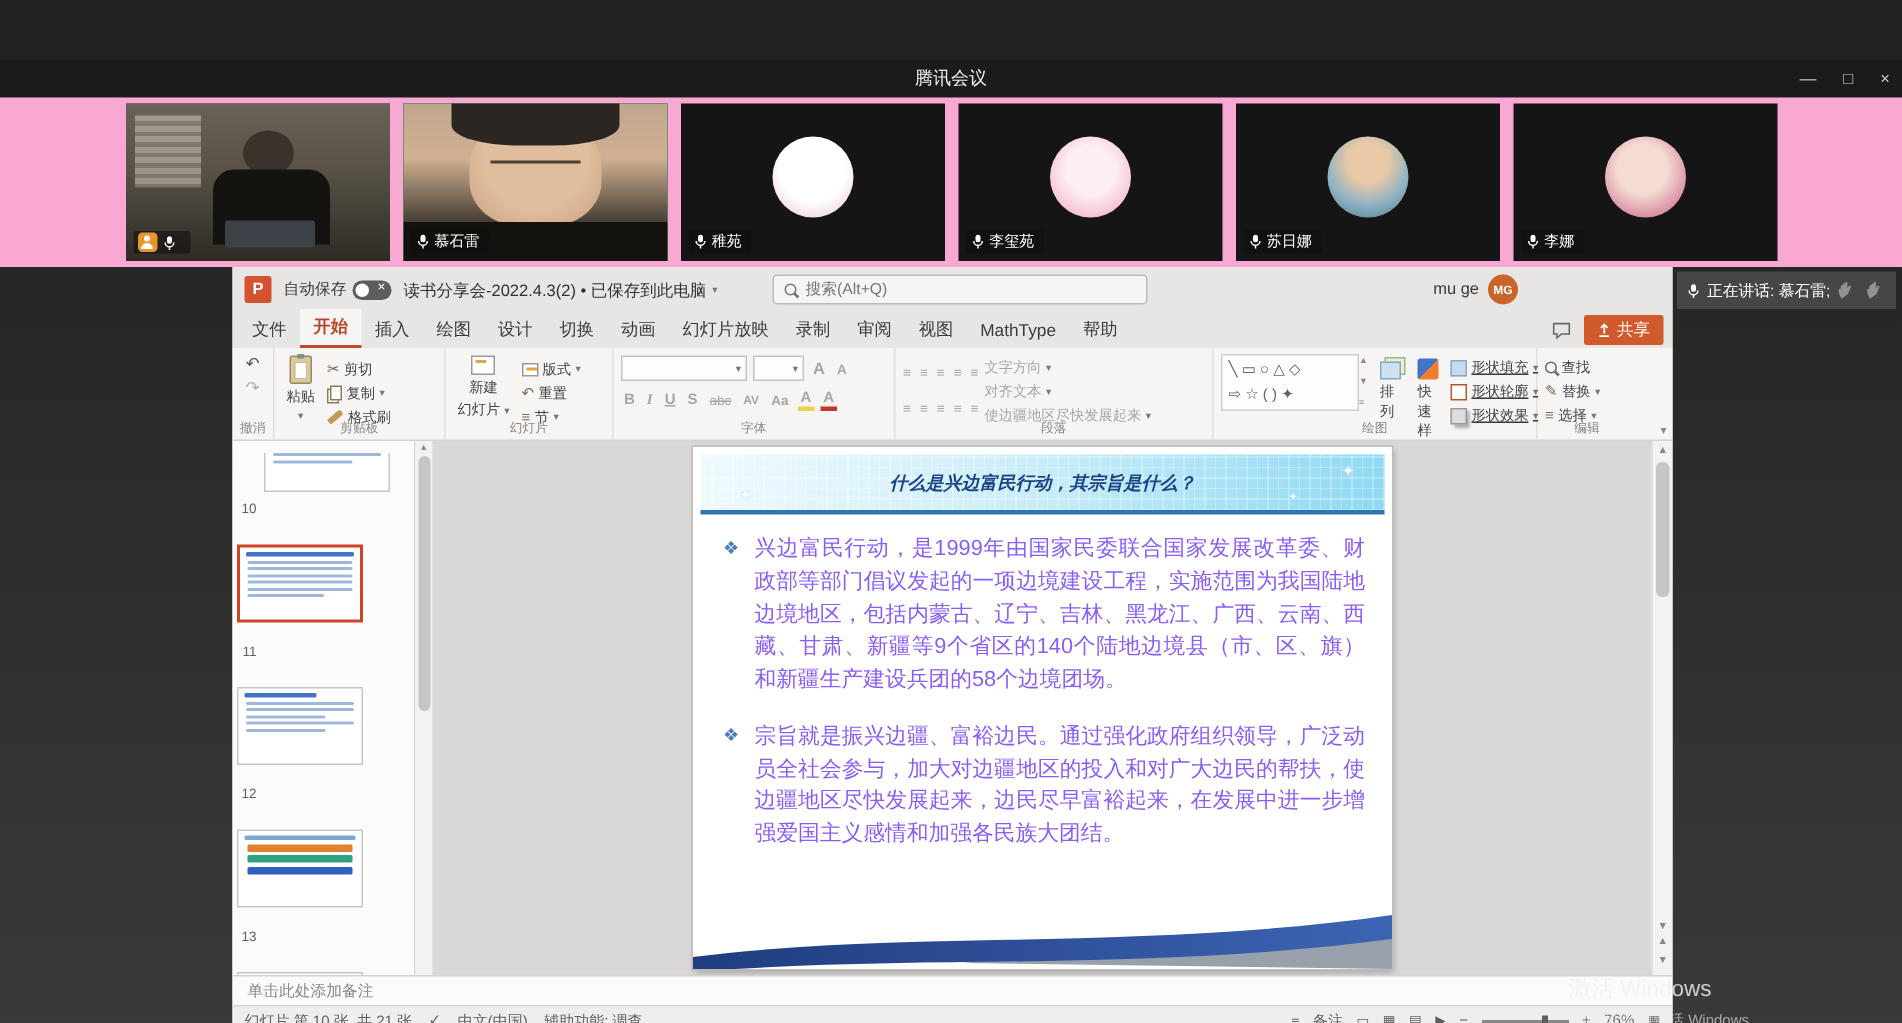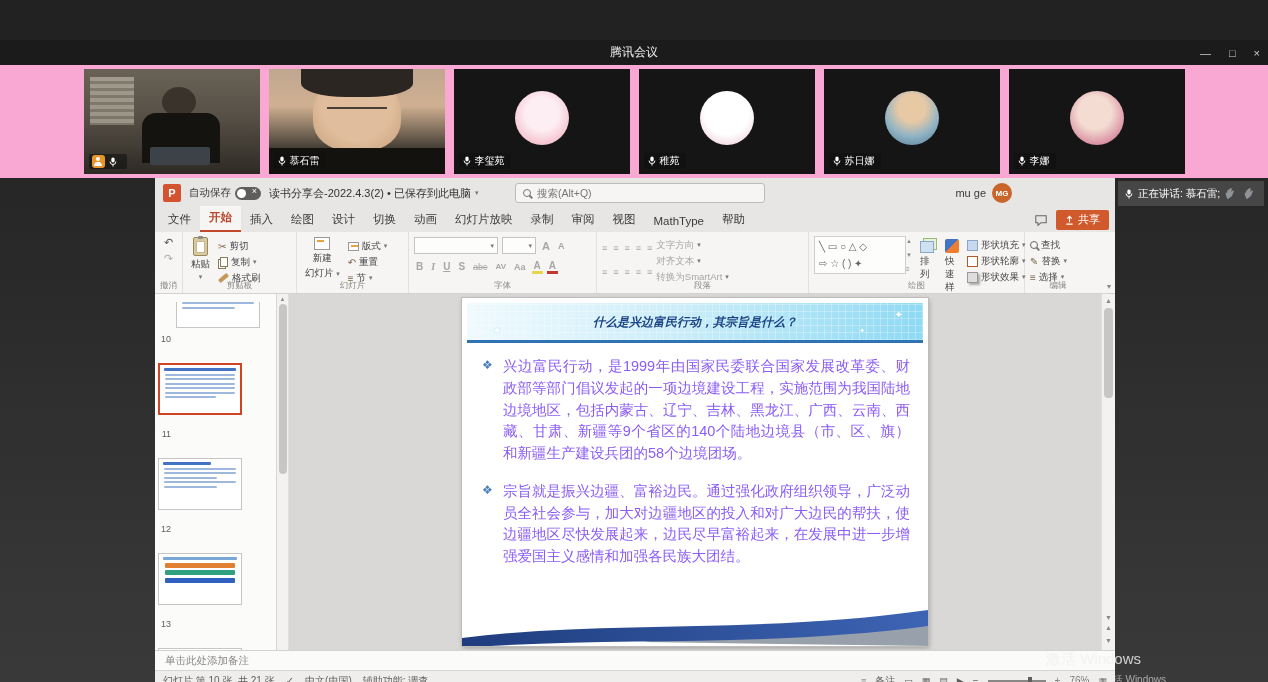--- a/index.html
+++ b/index.html
@@ -221,39 +221,39 @@
       <div class="namebar">
         <svg class="micsvg" width="10" height="12" viewBox="0 0 12 13">
             <rect x="4" y="1" width="4" height="6" rx="2" fill="#fff"></rect>
             <path d="M2.5 6a3.5 3.5 0 0 0 7 0" fill="none" stroke="#fff" stroke-width="1.2"></path>
             <line x1="6" y1="9.8" x2="6" y2="12" stroke="#fff" stroke-width="1.2"></line>
           </svg>
         <span>慕石雷</span>
       </div>
     </div>
     <div class="tile">
+      <div class="avatar-c av-zy"></div>
+      <div class="namebar">
+        <svg class="micsvg" width="10" height="12" viewBox="0 0 12 13">
+            <rect x="4" y="1" width="4" height="6" rx="2" fill="#fff"></rect>
+            <path d="M2.5 6a3.5 3.5 0 0 0 7 0" fill="none" stroke="#fff" stroke-width="1.2"></path>
+            <line x1="6" y1="9.8" x2="6" y2="12" stroke="#fff" stroke-width="1.2"></line>
+          </svg>
+        <span>稚苑</span>
+      </div>
+    </div>
+    <div class="tile">
       <div class="avatar-c av-lxy"></div>
       <div class="namebar">
         <svg class="micsvg" width="10" height="12" viewBox="0 0 12 13">
             <rect x="4" y="1" width="4" height="6" rx="2" fill="#fff"></rect>
             <path d="M2.5 6a3.5 3.5 0 0 0 7 0" fill="none" stroke="#fff" stroke-width="1.2"></path>
             <line x1="6" y1="9.8" x2="6" y2="12" stroke="#fff" stroke-width="1.2"></line>
           </svg>
         <span>李玺苑</span>
-      </div>
-    </div>
-    <div class="tile">
-      <div class="avatar-c av-zy"></div>
-      <div class="namebar">
-        <svg class="micsvg" width="10" height="12" viewBox="0 0 12 13">
-            <rect x="4" y="1" width="4" height="6" rx="2" fill="#fff"></rect>
-            <path d="M2.5 6a3.5 3.5 0 0 0 7 0" fill="none" stroke="#fff" stroke-width="1.2"></path>
-            <line x1="6" y1="9.8" x2="6" y2="12" stroke="#fff" stroke-width="1.2"></line>
-          </svg>
-        <span>稚苑</span>
       </div>
     </div>
     <div class="tile">
       <div class="avatar-c av-srn"></div>
       <div class="namebar">
         <svg class="micsvg" width="10" height="12" viewBox="0 0 12 13">
             <rect x="4" y="1" width="4" height="6" rx="2" fill="#fff"></rect>
             <path d="M2.5 6a3.5 3.5 0 0 0 7 0" fill="none" stroke="#fff" stroke-width="1.2"></path>
             <line x1="6" y1="9.8" x2="6" y2="12" stroke="#fff" stroke-width="1.2"></line>
           </svg>
@@ -425,21 +425,21 @@
           <div class="rcol" style="padding-top:2px; color:#a8a6a4;">
             <div class="rsmall" style="color:#a8a6a4;">
                 <span>文字方向</span>
                 <span class="caret">▾</span>
               </div>
             <div class="rsmall" style="color:#a8a6a4;">
                 <span>对齐文本</span>
                 <span class="caret">▾</span>
               </div>
             <div class="rsmall" style="color:#a8a6a4;">
-                <span>转换为SmartArt</span>
+                <span>使边疆地区尽快发展起来</span>
                 <span class="caret">▾</span>
               </div>
           </div>
           <div class="glabel">段落</div>
         </div>
 
         <div class="rgroup" style="width:216px;">
           <div style="display:flex;">
             <div class="shapebox">
               <span>╲ ▭ ○ △ ◇</span>
@@ -452,21 +452,21 @@
             </div>
           </div>
           <div class="rbig">
             <span class="ic-arrange"></span>
             <span>排列</span>
           </div>
           <div class="rbig">
             <span class="ic-styles"></span>
             <span>快速样式</span>
           </div>
-          <div class="rcol" style="padding-top:2px;">
+          <div class="rcol" style="padding-top:2px;text-decoration:underline;">
             <div class="rsmall">
                 <span class="ic-sq"></span>
                 <span>形状填充</span>
                 <span class="caret">▾</span>
               </div>
             <div class="rsmall">
                 <span class="ic-sq outl"></span>
                 <span>形状轮廓</span>
                 <span class="caret">▾</span>
               </div>

